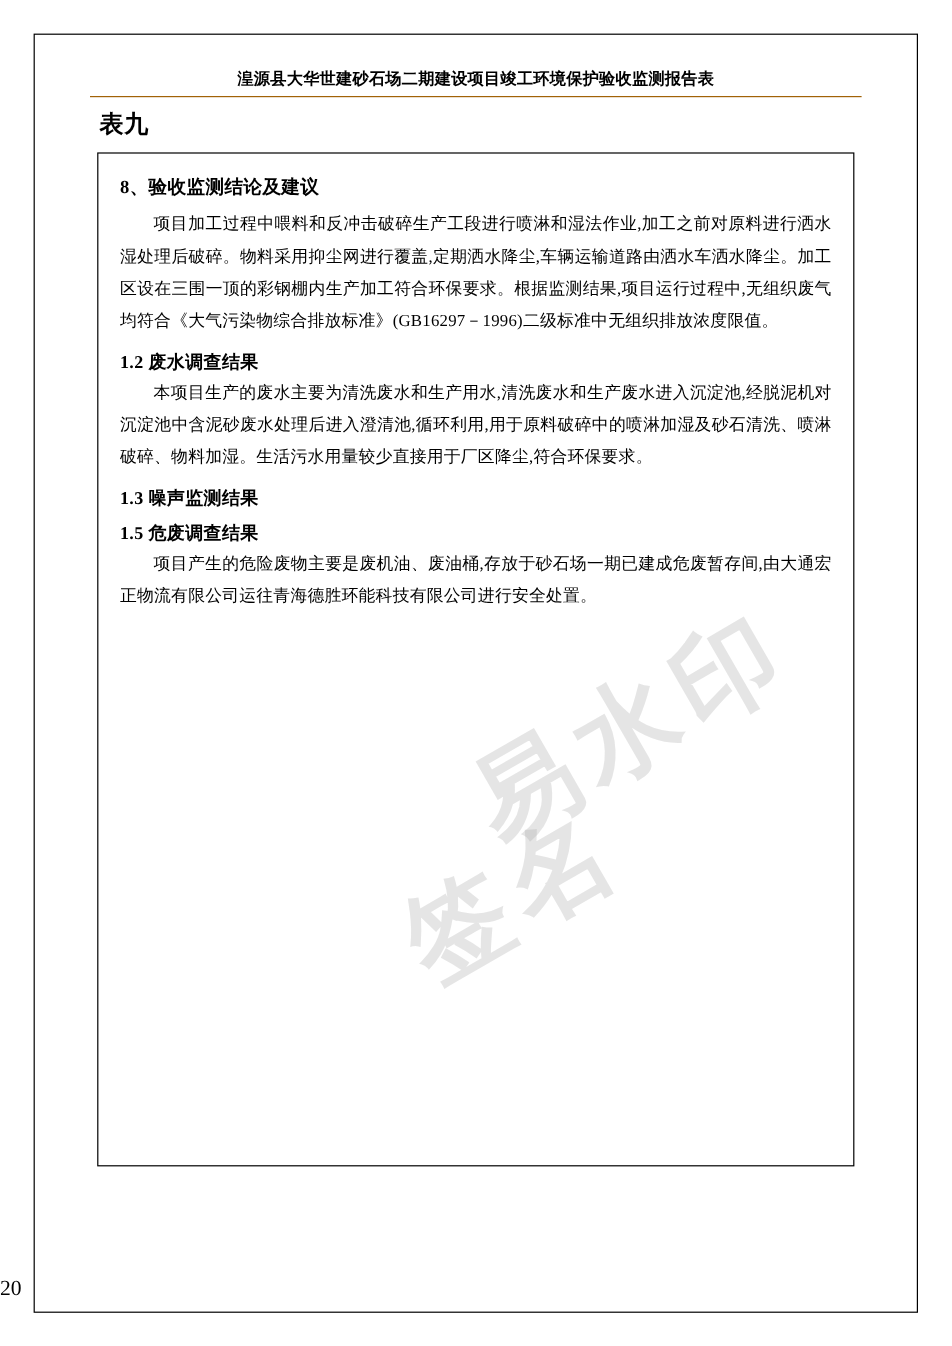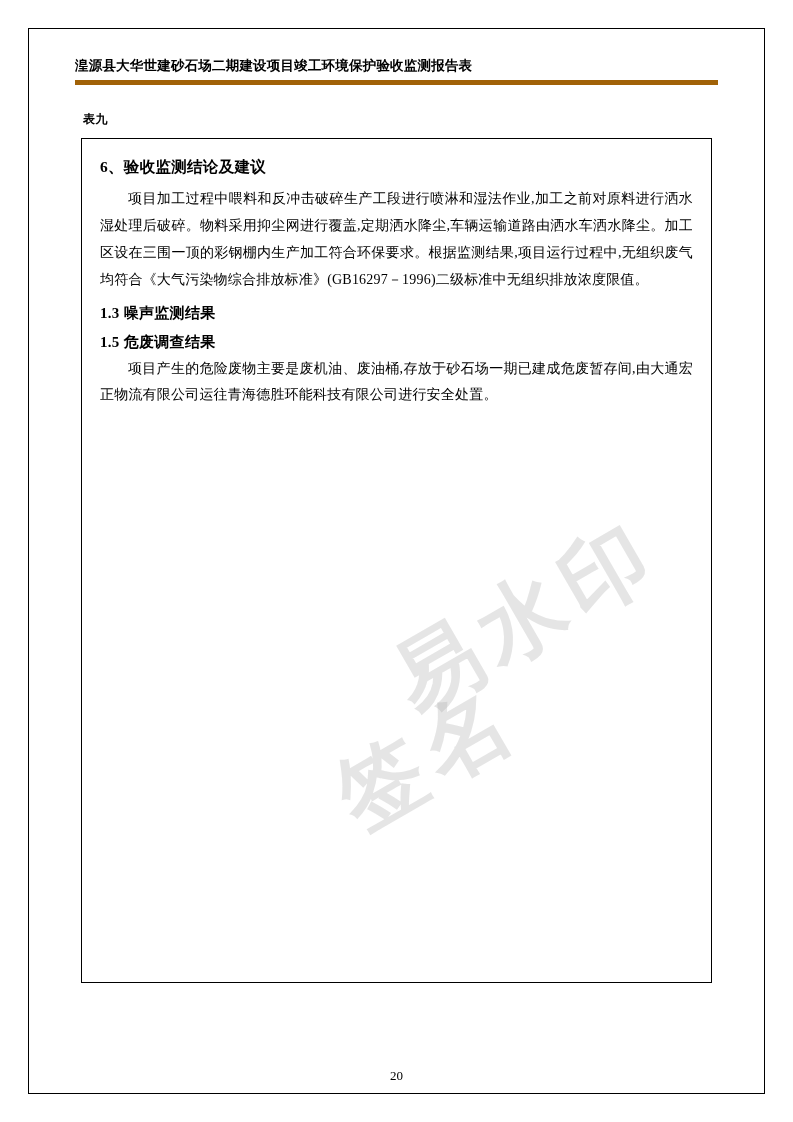--- a/index.html
+++ b/index.html
@@ -32,32 +32,32 @@
   .content {
     position: absolute;
     left: 29px;
     top: 29px;
     width: 735px;
     height: 1064px;
     box-sizing: border-box;
     padding: 28px 52px 0 52px;
   }
   .doc-header {
-    text-align: left;
+    text-align: center;
     font-size: 13.5px;
     font-weight: bold;
     letter-spacing: 0.2px;
     padding-bottom: 5px;
-    border-bottom: 5px solid #a16207;
+    border-bottom: 1px solid #a16207;
     margin: 0 -6px 0 -6px;
   }
   .table-label {
-    font-size: 12px;
+    font-size: 20px;
     font-weight: bold;
-    margin-top: 26px;
+    margin-top: 9px;
     margin-bottom: 10px;
     margin-left: 2px;
     letter-spacing: 0.5px;
   }
   .main-box {
     border: 1px solid #000000;
     box-sizing: border-box;
     padding: 12px 16px 16px 16px;
     min-height: 845px;
     position: relative;
@@ -82,22 +82,22 @@
     text-justify: inter-ideograph;
     text-indent: 2em;
     margin: 0 2px 0 2px;
     letter-spacing: 0.2px;
   }
   .page-number {
     position: absolute;
     left: 0;
     right: 0;
     bottom: 38px;
-    text-align: center;
-    font-size: 13px;
+    text-align: left;
+    font-size: 18px;
     font-family: "Liberation Serif", serif;
   }
   .watermark {
     position: absolute;
     left: 0;
     top: 0;
     width: 100%;
     height: 100%;
     pointer-events: none;
     overflow: hidden;
@@ -137,26 +137,30 @@
 
     <div class="table-label">表九</div>
 
     <div class="main-box">
 
       <div class="watermark">
         <span class="wm1">易水印</span>
         <span class="wm2">签名</span>
       </div>
 
-      <div class="sec-title">6、验收监测结论及建议</div>
+      <div class="sec-title">8、验收监测结论及建议</div>
 
       <div>
         <div class="para">项目加工过程中喂料和反冲击破碎生产工段进行喷淋和湿法作业,加工之前对原料进行洒水湿处理后破碎。物料采用抑尘网进行覆盖,定期洒水降尘,车辆运输道路由洒水车洒水降尘。加工区设在三围一顶的彩钢棚内生产加工符合环保要求。根据监测结果,项目运行过程中,无组织废气均符合《大气污染物综合排放标准》(GB16297－1996)二级标准中无组织排放浓度限值。</div>
       </div>
 
+      <div>
+        <div class="sub-title">1.2 废水调查结果</div>
+        <div class="para">本项目生产的废水主要为清洗废水和生产用水,清洗废水和生产废水进入沉淀池,经脱泥机对沉淀池中含泥砂废水处理后进入澄清池,循环利用,用于原料破碎中的喷淋加湿及砂石清洗、喷淋破碎、物料加湿。生活污水用量较少直接用于厂区降尘,符合环保要求。</div>
+      </div>
 
       <div>
         <div class="sub-title">1.3 噪声监测结果</div>
       </div>
 
 
       <div>
         <div class="sub-title">1.5 危废调查结果</div>
         <div class="para">项目产生的危险废物主要是废机油、废油桶,存放于砂石场一期已建成危废暂存间,由大通宏正物流有限公司运往青海德胜环能科技有限公司进行安全处置。</div>
       </div>

